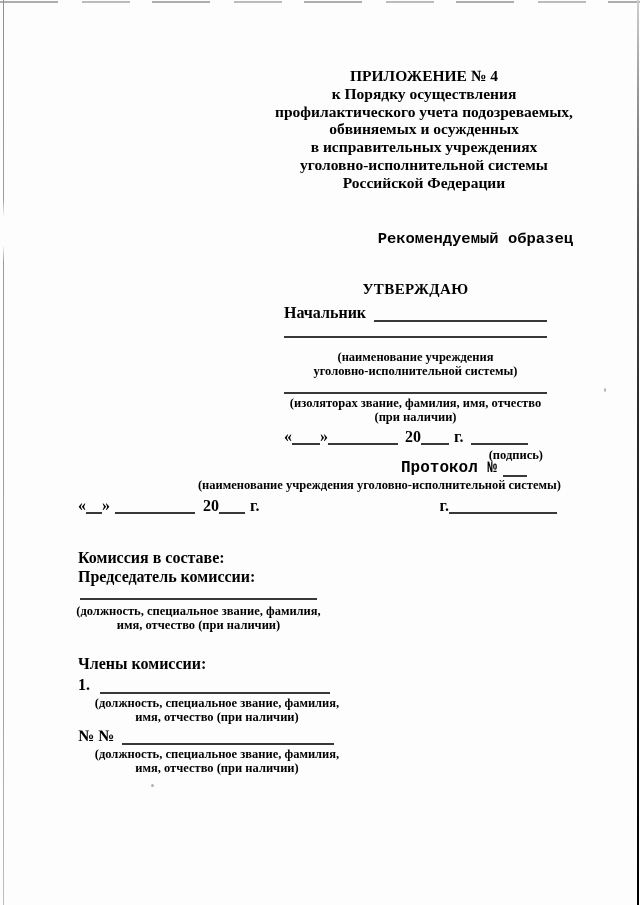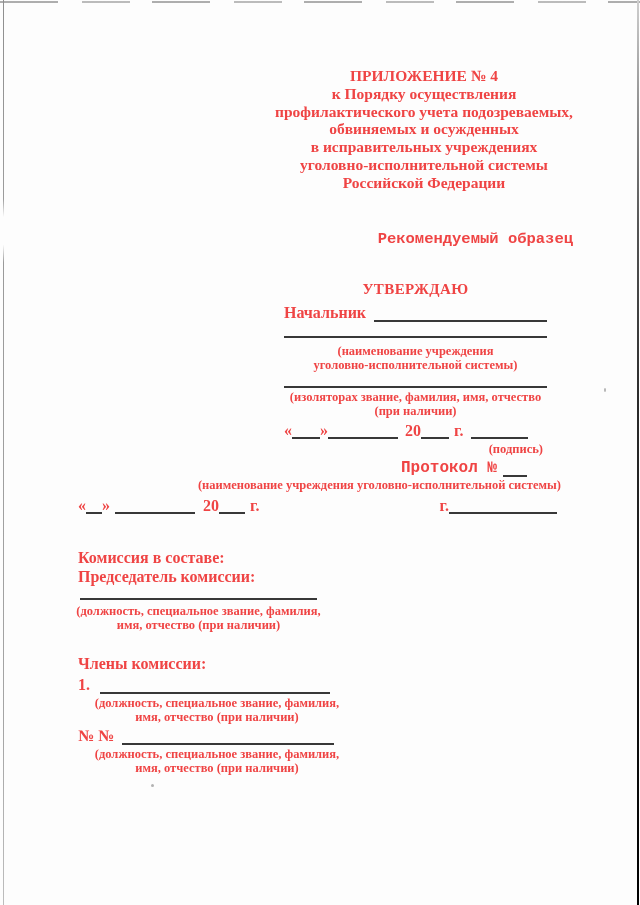--- a/index.html
+++ b/index.html
@@ -1,19 +1,19 @@
 <!DOCTYPE html>
 <html><head>
 <meta charset="utf-8">
 <style>
   html,body { margin:0; padding:0; background:#ffffff; }
   .page {
     position:relative; width:640px; height:905px; background:#fdfdfd;
     font-family:"Liberation Serif","DejaVu Serif",serif;
-    font-weight:bold; color:#ef4444; overflow:hidden;
+    font-weight:bold; color:#000000; overflow:hidden;
   }
   
   .edge-top {
     position:absolute; top:1px; left:0; width:640px; height:2px;
     background:repeating-linear-gradient(90deg,#9a9a9a 0 58px,transparent 58px 82px,#ababab 82px 130px,transparent 130px 152px);
     opacity:.8;
   }
   .edge-left { position:absolute; top:0; left:3px; width:1px; height:905px; background:linear-gradient(#8f8f8f 0%,#9c9c9c 22%,transparent 24%,transparent 27%,#9a9a9a 29%,#a5a5a5 80%,#bdbdbd 100%); }
   .edge-right { position:absolute; top:0; right:1px; width:2px; height:905px; background:linear-gradient(#cfcfcf 0%,#9a9a9a 10%,#555 25%,#2a2a2a 45%,#151515 70%,#000 100%); }
   .speck { position:absolute; border-radius:50%; background:#b2b2b2; }
@@ -74,21 +74,21 @@
 
   <div class="abs rec">Рекомендуемый образец</div>
 
   <div class="abs approve">
     <div class="approve-title">УТВЕРЖДАЮ</div>
     <div class="chief-row">
       <span>Начальник</span>
       <span class="fill"></span>
     </div>
     <div class="hr" style="margin-top:14px;"></div>
-    <div class="caption cap-center" style="margin-top:6px;">(наименование учреждения</div>
+    <div class="caption cap-center" style="margin-top:12px;">(наименование учреждения</div>
     <div class="caption cap-center">уголовно-исполнительной системы)</div>
     <div class="hr" style="margin-top:14px;"></div>
     <div class="caption cap-center" style="margin-top:2px;">(изоляторах звание, фамилия, имя, отчество</div>
     <div class="caption cap-center">(при наличии)</div>
     <div class="drow" style="margin-top:4px;">
       <span>«</span><span class="u" style="width:28px;"></span><span>»</span><span class="u" style="width:70px;margin-right:7px;"></span><span>20</span><span class="u" style="width:28px;margin-right:5px;"></span><span>г.</span><span class="u" style="width:57px;margin-left:8px;"></span>
     </div>
     <div class="caption sig-cap">(подпись)</div>
   </div>
 

